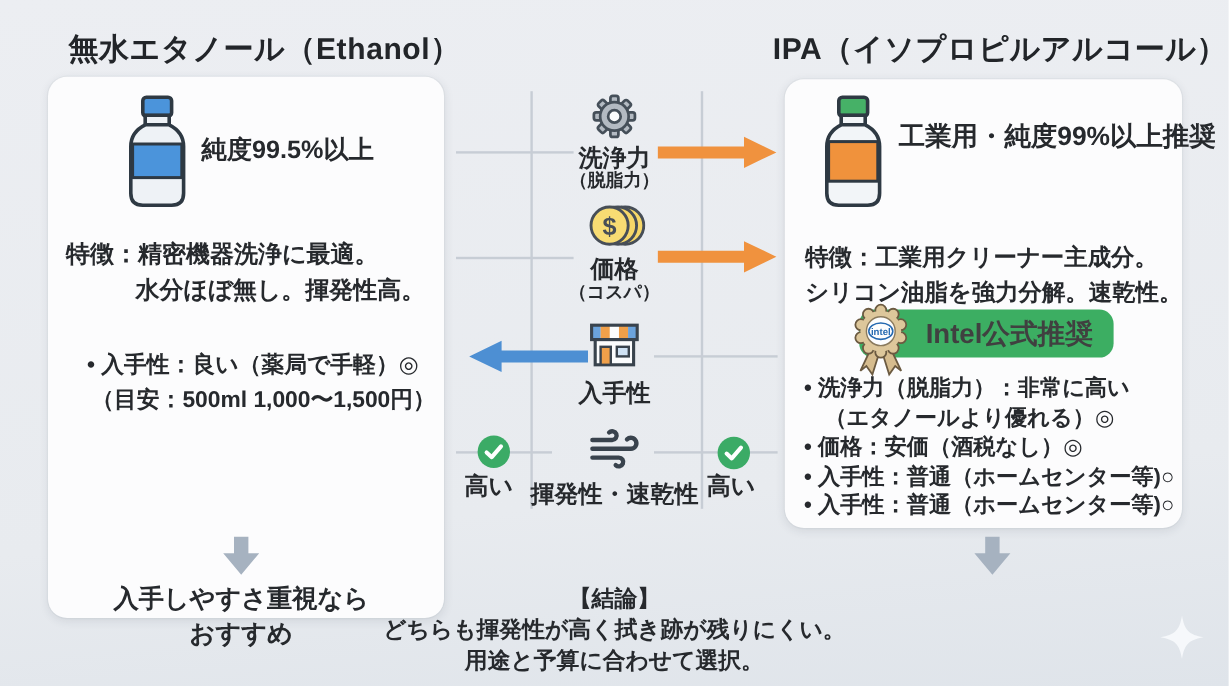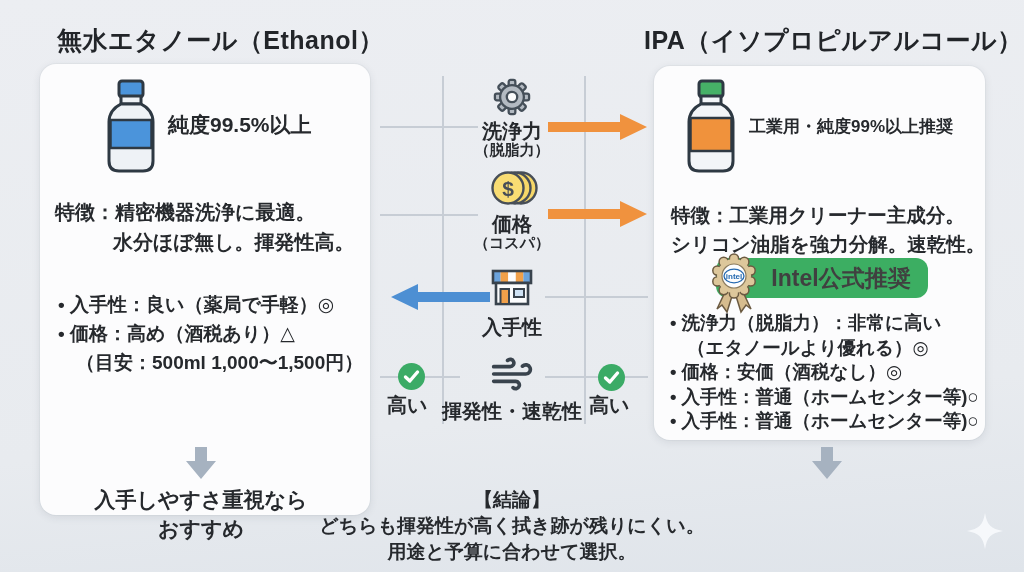--- a/index.html
+++ b/index.html
@@ -12,21 +12,21 @@
   .abs{position:absolute;}
   .title{font-size:25px;letter-spacing:.5px;color:#222529;white-space:nowrap;}
   .card{
     position:absolute;background:#fcfcfd;border-radius:16px;
     box-shadow:0 2px 8px rgba(40,50,70,.10), 0 0 0 1px rgba(40,50,70,.03);
   }
   .gridline{position:absolute;background:#c7cdd5;}
   .crit-label{font-size:20px;text-align:center;white-space:nowrap;transform:translateX(-50%);}
   .crit-sub{font-size:15px;text-align:center;white-space:nowrap;transform:translateX(-50%);}
   .high{font-size:20px;white-space:nowrap;}
-  .bullets{font-size:19px;line-height:29px;white-space:nowrap;}
+  .bullets{font-size:19px;line-height:29px;white-space:nowrap;text-align:center;}
   .feature{font-size:20px;line-height:30px;white-space:nowrap;}
   .verdict{font-size:21px;line-height:29px;text-align:center;white-space:nowrap;transform:translateX(-50%);}
   .conclusion{font-size:19px;line-height:26px;text-align:center;white-space:nowrap;transform:translateX(-50%);}
   .badge{
     position:absolute;background:#3cae62;border-radius:12px;
     color:#404040;display:flex;align-items:center;justify-content:center;
   }
   svg{display:block;}
 </style>
 </head>
@@ -52,33 +52,32 @@
       <path d="M21 26 Q9 32 9 44 L9 83 Q9 93 19 93 L43 93 Q53 93 53 83 L53 44 Q53 32 41 26 Z" fill="#eef2f6" stroke="#2e3943" stroke-width="3"></path>
       <rect x="10.5" y="42" width="41" height="28" fill="#4b94db" stroke="#2e3943" stroke-width="2.5"></rect>
     </svg>
     <div class="abs" style="left:128px;top:47px;font-size:21px;white-space:nowrap;">純度99.5%以上</div>
     <div class="abs feature" style="left:15px;top:133px;">
       <div>特徴：精密機器洗浄に最適。</div>
       <div style="padding-left:58px;">水分ほぼ無し。揮発性高。</div>
     </div>
     <div class="abs bullets" style="left:18px;top:226px;">
       <div>• 入手性：良い（薬局で手軽）◎</div>
-      <div>• 価格：高め（酒税あり）△</div>
       <div style="padding-left:18px;">（目安：500ml 1,000〜1,500円）</div>
     </div>
   </div>
 
   <div class="card" style="left:654px;top:66px;width:331px;height:374px;">
     <svg class="abs" style="left:26px;top:12px;" width="62" height="96" viewBox="0 0 62 96">
       <rect x="19" y="3" width="24" height="16" rx="3" fill="#46b167" stroke="#2e3943" stroke-width="3"></rect>
       <rect x="21" y="18" width="20" height="8" fill="#f2f5f8" stroke="#2e3943" stroke-width="3"></rect>
       <path d="M21 26 Q9 32 9 44 L9 83 Q9 93 19 93 L43 93 Q53 93 53 83 L53 44 Q53 32 41 26 Z" fill="#f2f5f8" stroke="#2e3943" stroke-width="3"></path>
       <rect x="10.5" y="40" width="41" height="33" fill="#f0923c" stroke="#2e3943" stroke-width="2.5"></rect>
     </svg>
-    <div class="abs" style="left:95px;top:49px;font-size:17px;white-space:nowrap;">工業用・純度99%以上推奨</div>
+    <div class="abs" style="left:95px;top:33px;font-size:22px;white-space:nowrap;">工業用・純度99%以上推奨</div>
     <div class="abs" style="left:17px;top:135px;font-size:19.5px;line-height:29px;white-space:nowrap;">
       <div>特徴：工業用クリーナー主成分。</div>
       <div>シリコン油脂を強力分解。速乾性。</div>
     </div>
 
     <div class="badge" style="left:62px;top:192px;width:212px;height:40px;">
       <span style="font-size:23px;margin-left:38px;white-space:nowrap;">Intel公式推奨</span>
     </div>
     <svg class="abs" style="left:52px;top:186px;" width="56" height="64" viewBox="0 0 56 64">
       <polygon points="20,38 27,41 21,60 16,53 11,57" fill="#d6bc8e" stroke="#6b5a41" stroke-width="1.5"></polygon>

